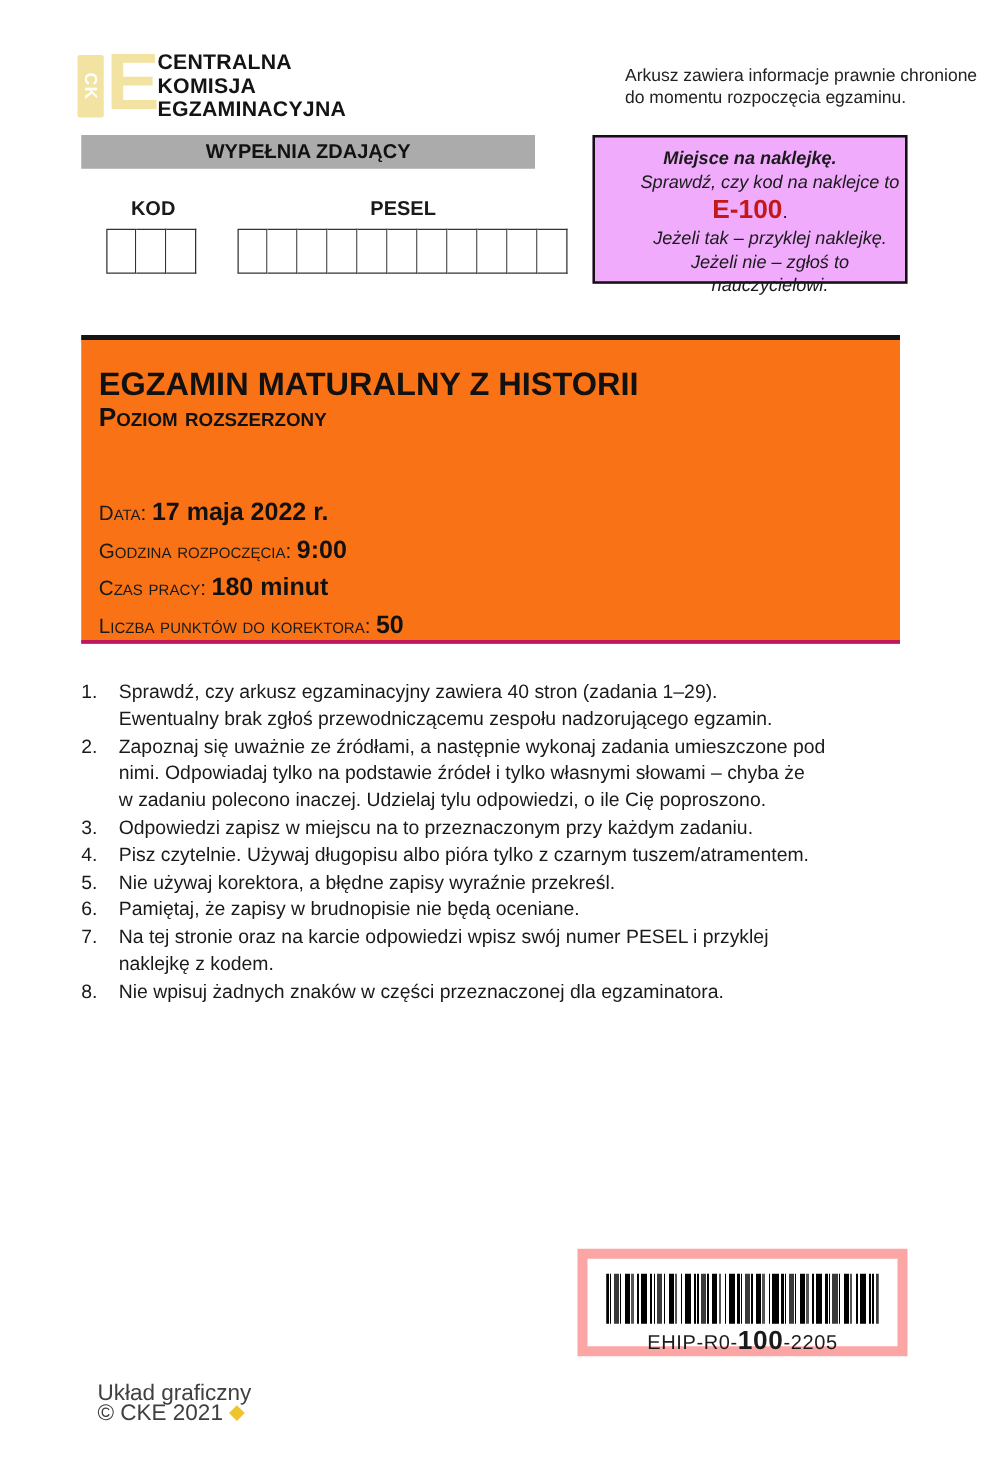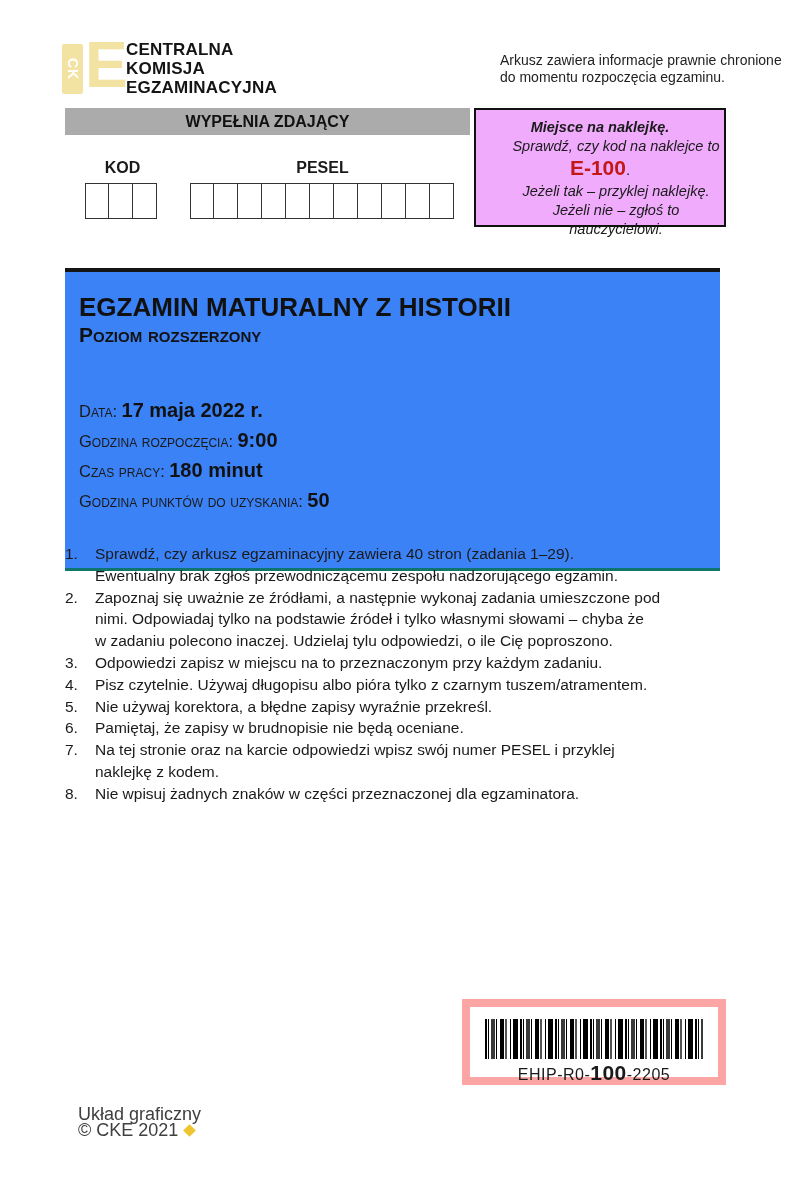--- a/index.html
+++ b/index.html
@@ -27,21 +27,21 @@
     font-weight:bold; font-size:17px; line-height:19px; color:#141414;
     letter-spacing:0.2px;
   }
   .legal-notice {
     position:absolute; left:500px; top:52px; width:300px;
     font-size:14px; line-height:17px; white-space:pre-line; color:#222;
   }
 
   
   .fill-bar {
-    position:absolute; left:65px; top:108px; width:405px; height:27px;
+    position:absolute; left:65px; top:108px; width:363px; height:27px;
     background:#ababab; text-align:center; line-height:27px;
     font-weight:bold; font-size:16px; color:#111;
   }
   .kod-label {
     position:absolute; left:85px; top:159px; width:75px; text-align:center;
     font-weight:bold; font-size:16px;
   }
   .pesel-label {
     position:absolute; left:190px; top:159px; width:265px; text-align:center;
     font-weight:bold; font-size:16px;
@@ -62,22 +62,22 @@
     padding-top:8px; font-size:14.5px; line-height:19px;
   }
   .sticker-title { font-weight:bold; font-style:italic; }
   .sticker-line  { font-style:italic;margin-left:32px; }
   .sticker-code-line { line-height:24px; }
   .sticker-code { color:#c21818; font-weight:bold; font-size:21px; }
   .sticker-code-suffix { color:#111; font-size:15px; }
 
   
   .banner {
-    position:absolute; left:65px; top:268px; width:655px; height:303px;
-    background:#3b82f6; border-top:4px solid #151515; border-bottom:3px solid #0f766e;
+    position:absolute; left:65px; top:268px; width:655px; height:247px;
+    background:#f97316; border-top:4px solid #151515; border-bottom:3px solid #be185d;
     padding:20px 14px 0 14px;
   }
   .banner-title { font-weight:bold; font-size:26px; line-height:30px; color:#111; }
   .banner-subtitle {
     font-weight:bold; font-size:21px; line-height:26px;
     font-variant:small-caps; color:#111;
   }
   .banner-fields { margin-top:48px; }
   .banner-field { line-height:28px; white-space:nowrap; }
   .banner-field-label { font-variant:small-caps; font-size:16.5px; color:#1a1a1a; }
@@ -163,21 +163,21 @@
     <div class="sticker-line">Jeżeli nie – zgłoś to nauczycielowi.</div>
   </div>
 
   <div class="banner">
     <div class="banner-title">EGZAMIN MATURALNY Z HISTORII</div>
     <div class="banner-subtitle">Poziom rozszerzony</div>
     <div class="banner-fields">
       <div class="banner-field"><span class="banner-field-label">Data:</span> <span class="banner-field-value">17 maja 2022 r.</span></div>
       <div class="banner-field"><span class="banner-field-label">Godzina rozpoczęcia:</span> <span class="banner-field-value">9:00</span></div>
       <div class="banner-field"><span class="banner-field-label">Czas pracy:</span> <span class="banner-field-value">180 minut</span></div>
-      <div class="banner-field"><span class="banner-field-label">Godzina punktów do uzyskania:</span> <span class="banner-field-value">50</span></div>
+      <div class="banner-field"><span class="banner-field-label">Liczba punktów do korektora:</span> <span class="banner-field-value">50</span></div>
     </div>
   </div>
 
   <div class="instructions">
     <div class="inst-item">
         <span class="inst-num">1.</span>
         <span class="inst-text">Sprawdź, czy arkusz egzaminacyjny zawiera 40 stron (zadania 1–29).
 Ewentualny brak zgłoś przewodniczącemu zespołu nadzorującego egzamin.</span>
       </div>
     <div class="inst-item">

